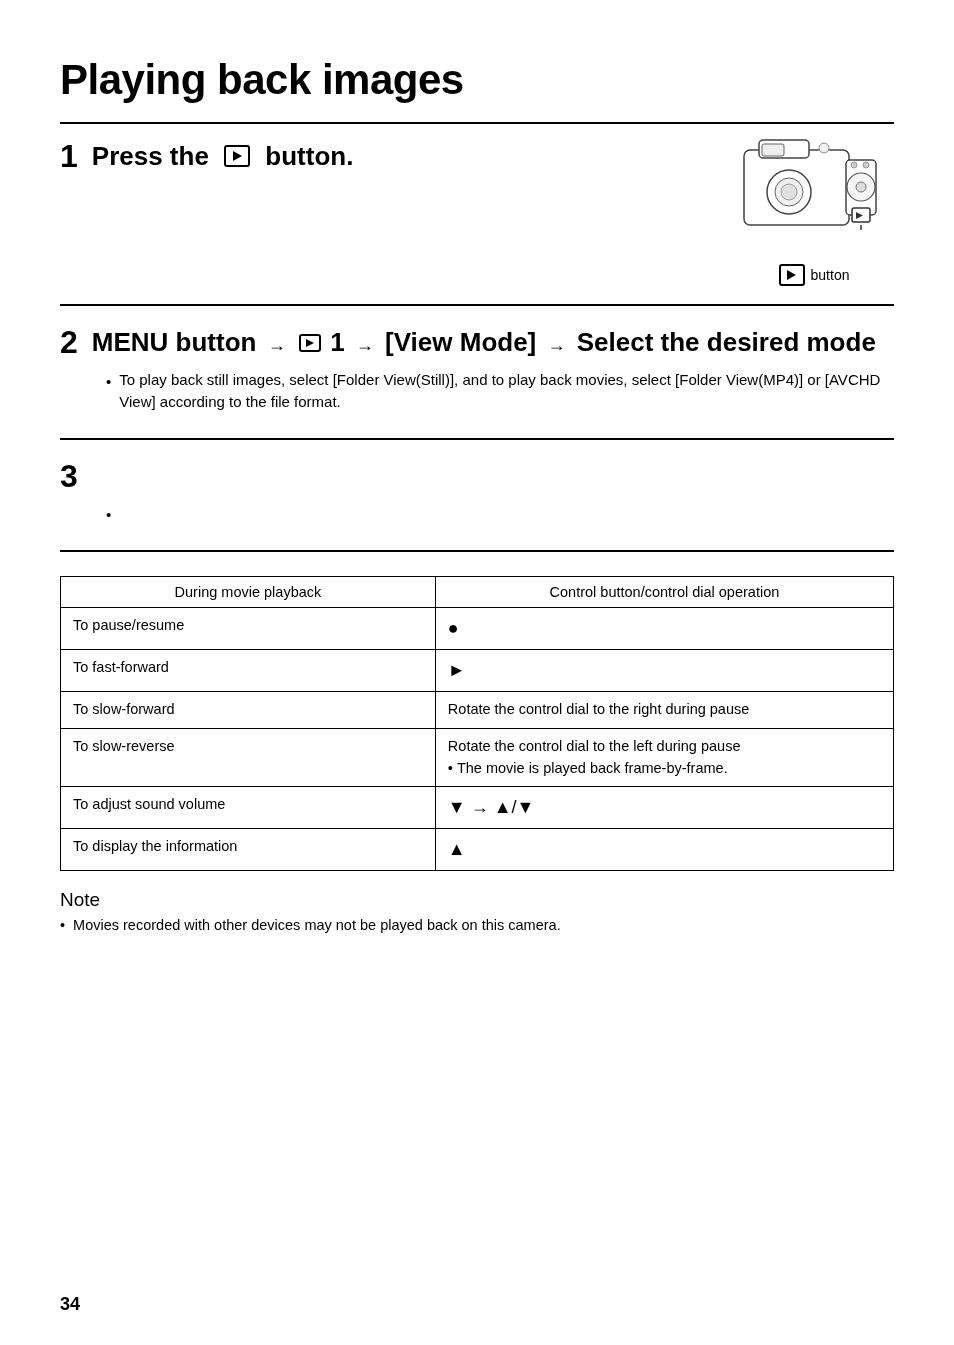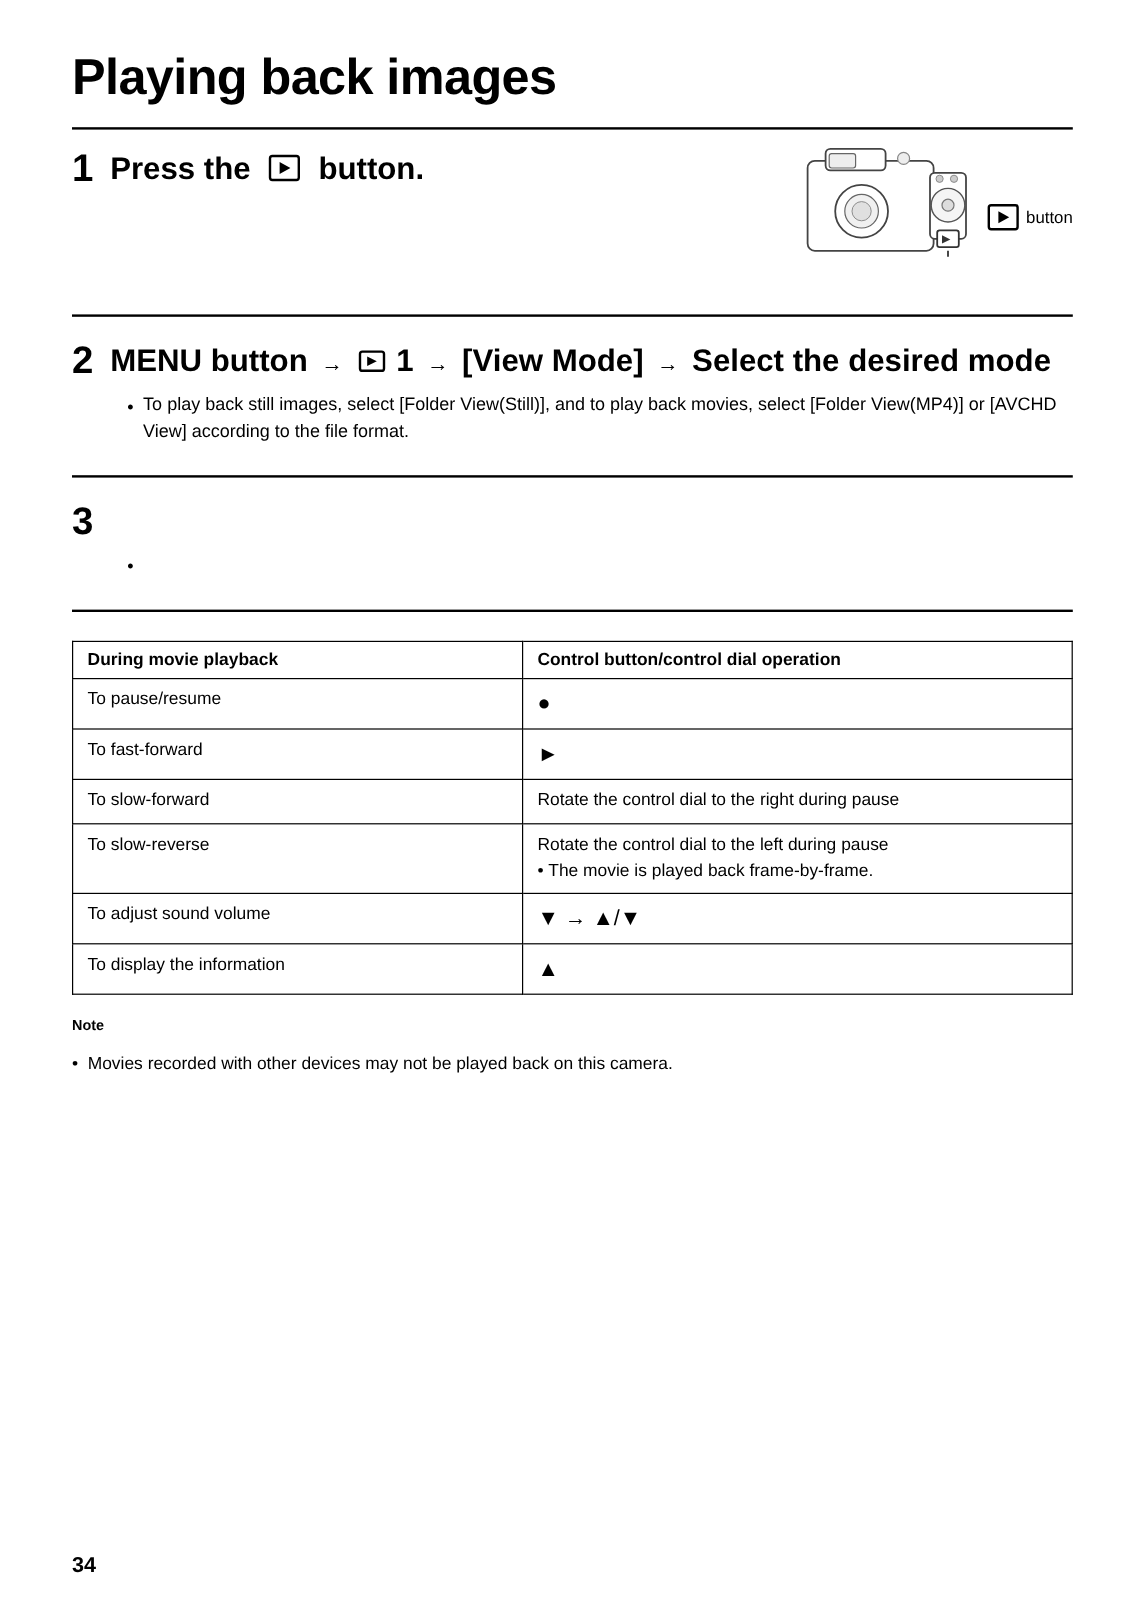--- a/index.html
+++ b/index.html
@@ -11,20 +11,21 @@
       width: 954px;
       min-height: 1345px;
       padding: 40px 60px 40px 60px;
     }
 
     .page-title {
       font-size: 42px;
       font-weight: 900;
       letter-spacing: -0.5px;
       margin-bottom: 18px;
+      margin-top: 16px;
     }
 
     hr.divider {
       border: none;
       border-top: 2px solid #000;
       margin-bottom: 16px;
     }
 
     .step {
       margin-bottom: 0;
@@ -59,21 +60,21 @@
     }
 
     .step1-text-col {
       flex: 1;
     }
 
     .camera-diagram {
       flex-shrink: 0;
       margin-left: 30px;
       display: flex;
-      flex-direction: row;
+      flex-direction: column;
       align-items: center;
       margin-top: -10px;
     }
 
     .camera-svg-wrap {
       width: 160px;
       height: 130px;
     }
 
     .btn-label-row {
@@ -150,41 +151,41 @@
       width: 100%;
       border-collapse: collapse;
       margin-top: 24px;
       margin-bottom: 18px;
       font-size: 14.5px;
     }
     .playback-table th {
       background: #fff;
       border: 1.5px solid #000;
       padding: 7px 12px;
-      font-weight: 700;
-      text-align: left;
+      font-weight: 400;
+      text-align: center;
       font-size: 14.5px;
     }
     .playback-table td {
       border: 1.5px solid #000;
       padding: 7px 12px;
       vertical-align: top;
       font-size: 14.5px;
       line-height: 1.5;
     }
     .col-action { width: 45%; }
     .col-control { width: 55%; }
 
     .note-section {
       margin-top: 6px;
     }
     .note-title {
-      font-weight: 700;
-      font-size: 12px;
-      margin-bottom: 16px;
+      font-weight: 400;
+      font-size: 19px;
+      margin-bottom: 4px;
     }
     .note-bullet {
       display: flex;
       align-items: flex-start;
       font-size: 14.5px;
       line-height: 1.5;
     }
     .note-bullet .bullet-dot {
       margin-right: 8px;
       flex-shrink: 0;

